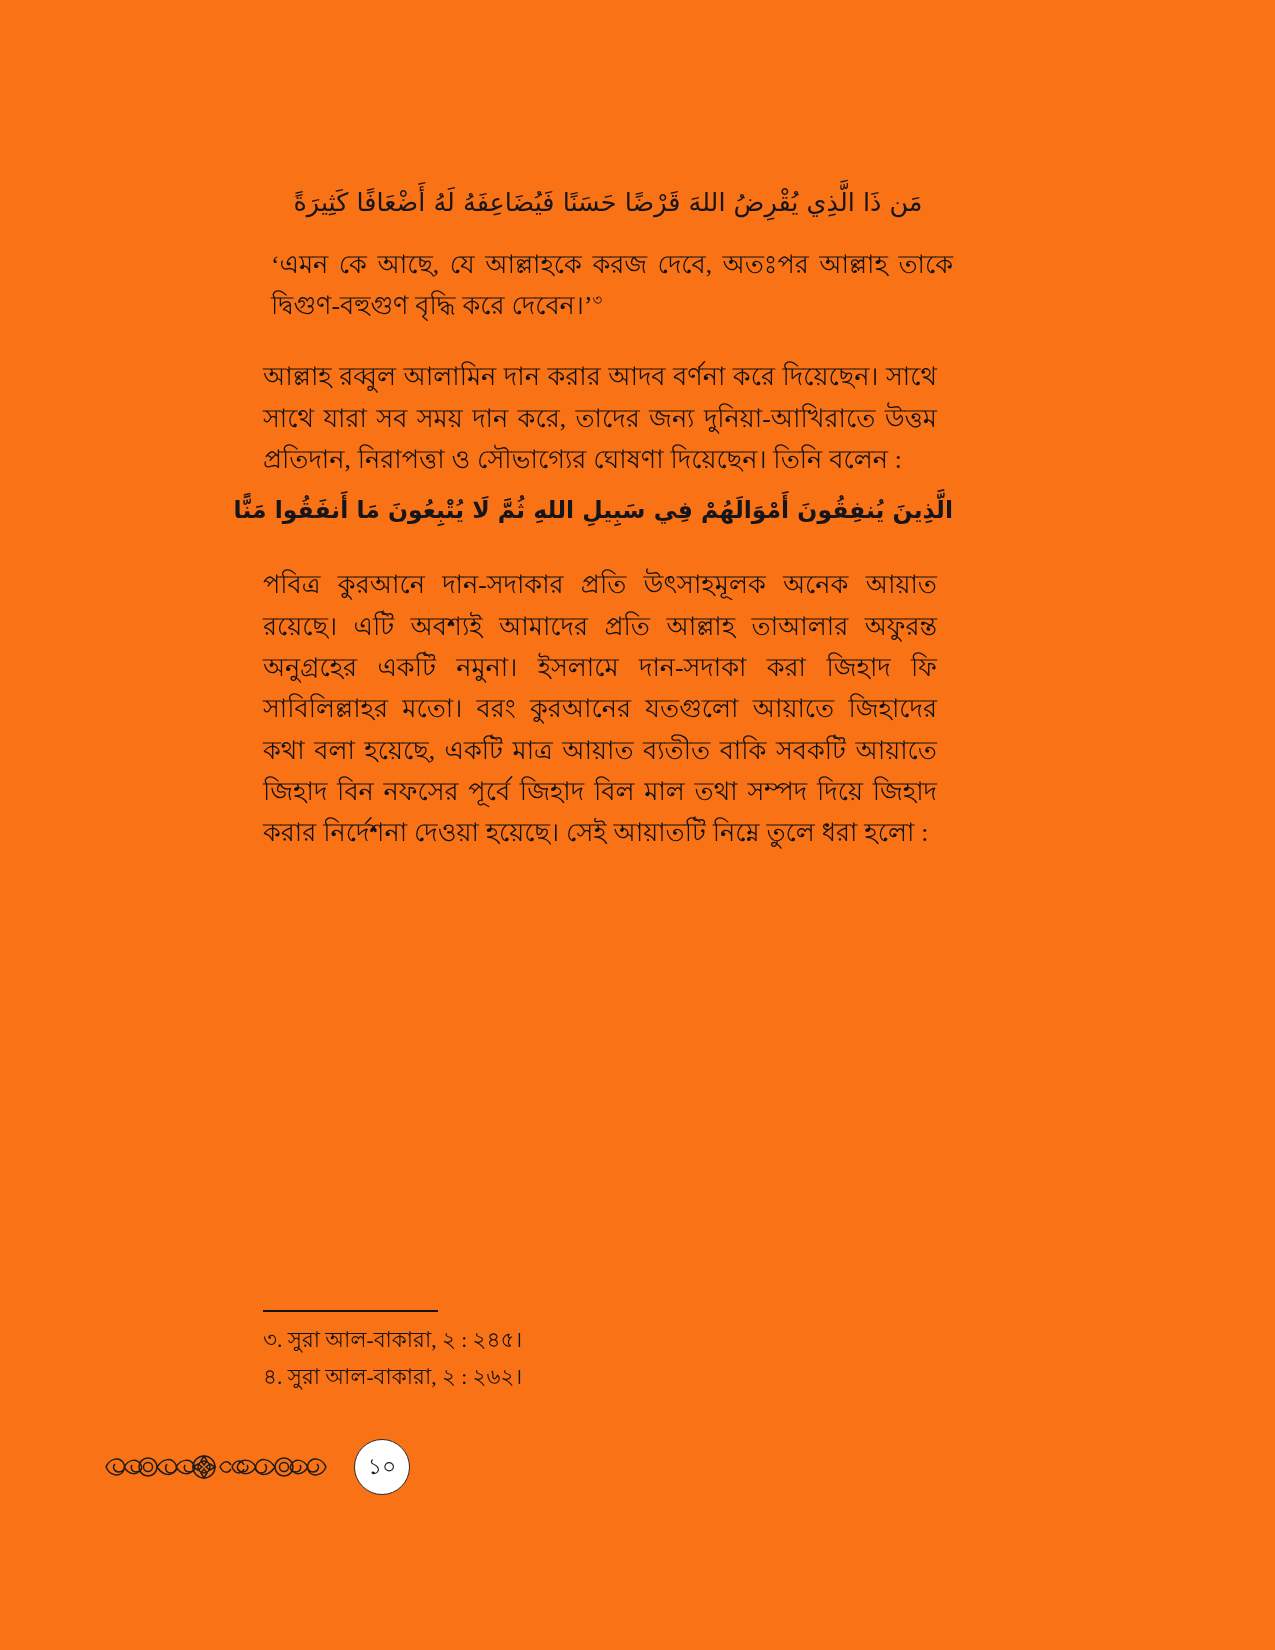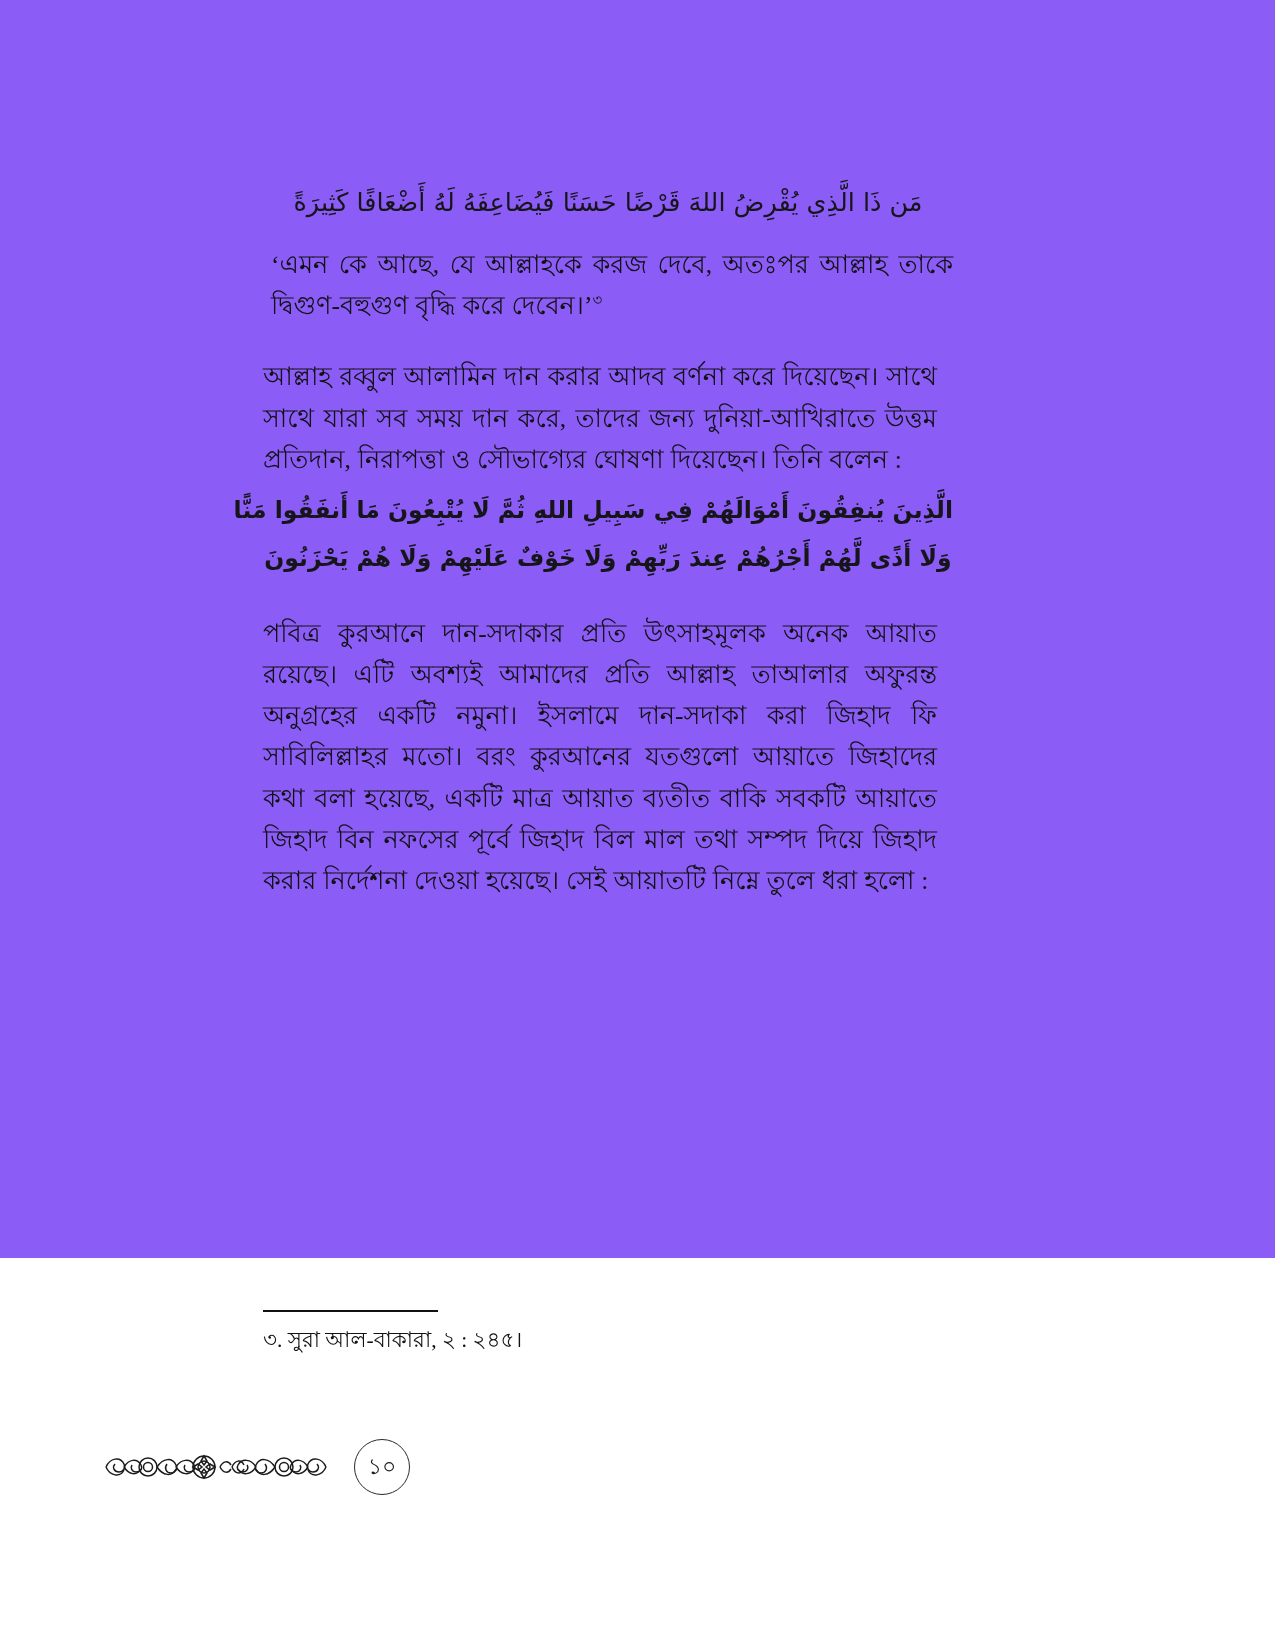--- a/index.html
+++ b/index.html
@@ -13,22 +13,22 @@
     position: relative;
     font-family: "Liberation Serif", "DejaVu Serif", serif;
     color: #000000;
     overflow: hidden;
   }
 
   .page {
     position: absolute;
     left: 0; top: 0;
     width: 1275px;
-    height: 1258px;
-    background: #8b5cf6;
+    height: 1650px;
+    background: #f97316;
   }
 
   .content {
     position: absolute;
     left: 263px;
     top: 178px;
     width: 690px;
   }
 
   
@@ -140,32 +140,32 @@
     <div class="arabic v1">مَن ذَا الَّذِي يُقْرِضُ اللهَ قَرْضًا حَسَنًا فَيُضَاعِفَهُ لَهُ أَضْعَافًا كَثِيرَةً</div>
 
     <div class="bn bn-quote">
       <span>‘এমন কে আছে, যে আল্লাহকে করজ দেবে, অতঃপর আল্লাহ তাকে দ্বিগুণ-বহুগুণ বৃদ্ধি করে দেবেন।’</span><sup class="fn">৩</sup>
     </div>
 
     <div class="bn bn-para">আল্লাহ রব্বুল আলামিন দান করার আদব বর্ণনা করে দিয়েছেন। সাথে সাথে যারা সব সময় দান করে, তাদের জন্য দুনিয়া-আখিরাতে উত্তম প্রতিদান, নিরাপত্তা ও সৌভাগ্যের ঘোষণা দিয়েছেন। তিনি বলেন :</div>
 
     <div class="arabic-block">
       <div class="arabic-line">الَّذِينَ يُنفِقُونَ أَمْوَالَهُمْ فِي سَبِيلِ اللهِ ثُمَّ لَا يُتْبِعُونَ مَا أَنفَقُوا مَنًّا</div>
-      <div class="arabic-line">وَلَا أَذًى لَّهُمْ أَجْرُهُمْ عِندَ رَبِّهِمْ وَلَا خَوْفٌ عَلَيْهِمْ وَلَا هُمْ يَحْزَنُونَ</div>
     </div>
 
 
     <div class="bn bn-para">পবিত্র কুরআনে দান-সদাকার প্রতি উৎসাহমূলক অনেক আয়াত রয়েছে। এটি অবশ্যই আমাদের প্রতি আল্লাহ তাআলার অফুরন্ত অনুগ্রহের একটি নমুনা। ইসলামে দান-সদাকা করা জিহাদ ফি সাবিলিল্লাহর মতো। বরং কুরআনের যতগুলো আয়াতে জিহাদের কথা বলা হয়েছে, একটি মাত্র আয়াত ব্যতীত বাকি সবকটি আয়াতে জিহাদ বিন নফসের পূর্বে জিহাদ বিল মাল তথা সম্পদ দিয়ে জিহাদ করার নির্দেশনা দেওয়া হয়েছে। সেই আয়াতটি নিম্নে তুলে ধরা হলো :</div>
 
   </div>
 
   <div class="footnote-rule"></div>
 
   <div class="footnotes">
     <div class="footnote">৩. সুরা আল-বাকারা, ২ : ২৪৫।</div>
+    <div class="footnote">৪. সুরা আল-বাকারা, ২ : ২৬২।</div>
   </div>
 
   <div class="footer">
     <div class="ornament">
       <svg viewBox="0 0 232 44" width="232" height="44" aria-hidden="true">
         <g fill="none" stroke="#1c1c1c" stroke-width="1.5">
 
           <path d="M6,22 c4,-9 14,-11 18,-3 c2,4 -1,8 -5,8 c-5,0 -7,-5 -4,-8"></path>
           <path d="M6,22 c4,9 14,11 18,3"></path>
           <path d="M24,22 c5,-8 13,-9 17,-2 c2,4 -1,7 -5,7 c-4,0 -6,-4 -4,-7"></path>

